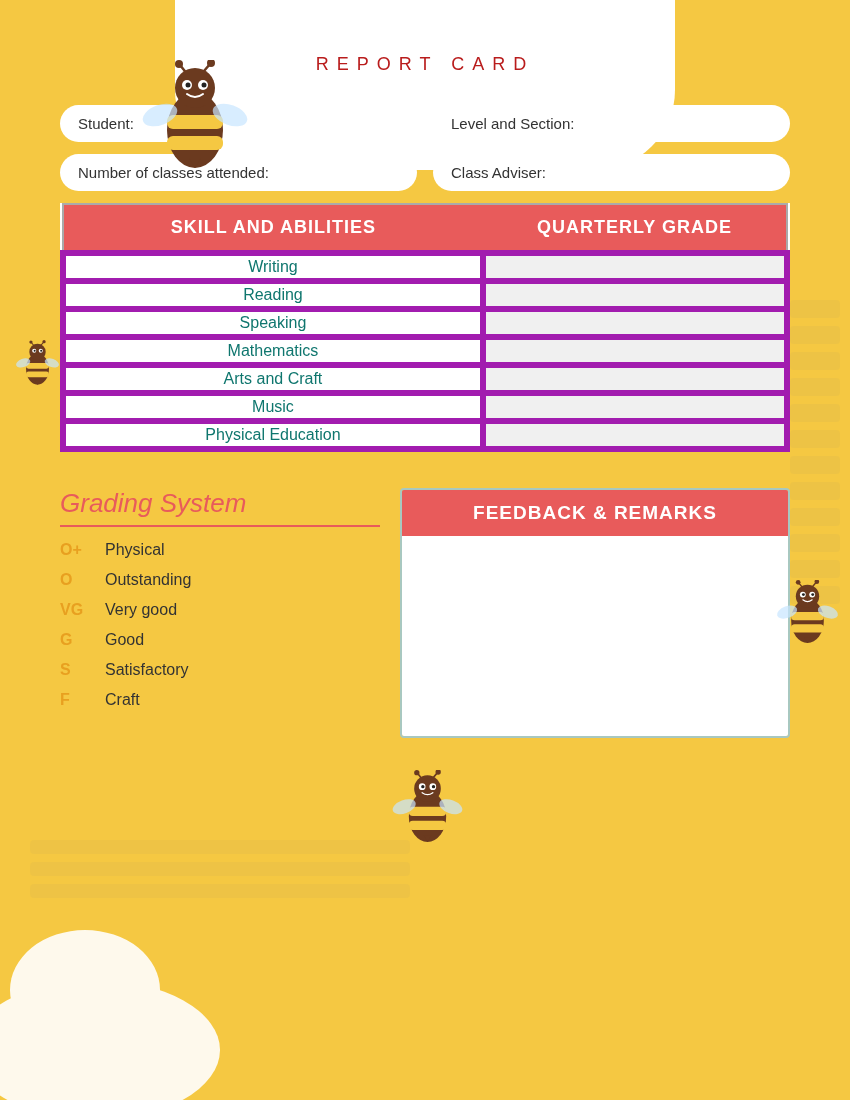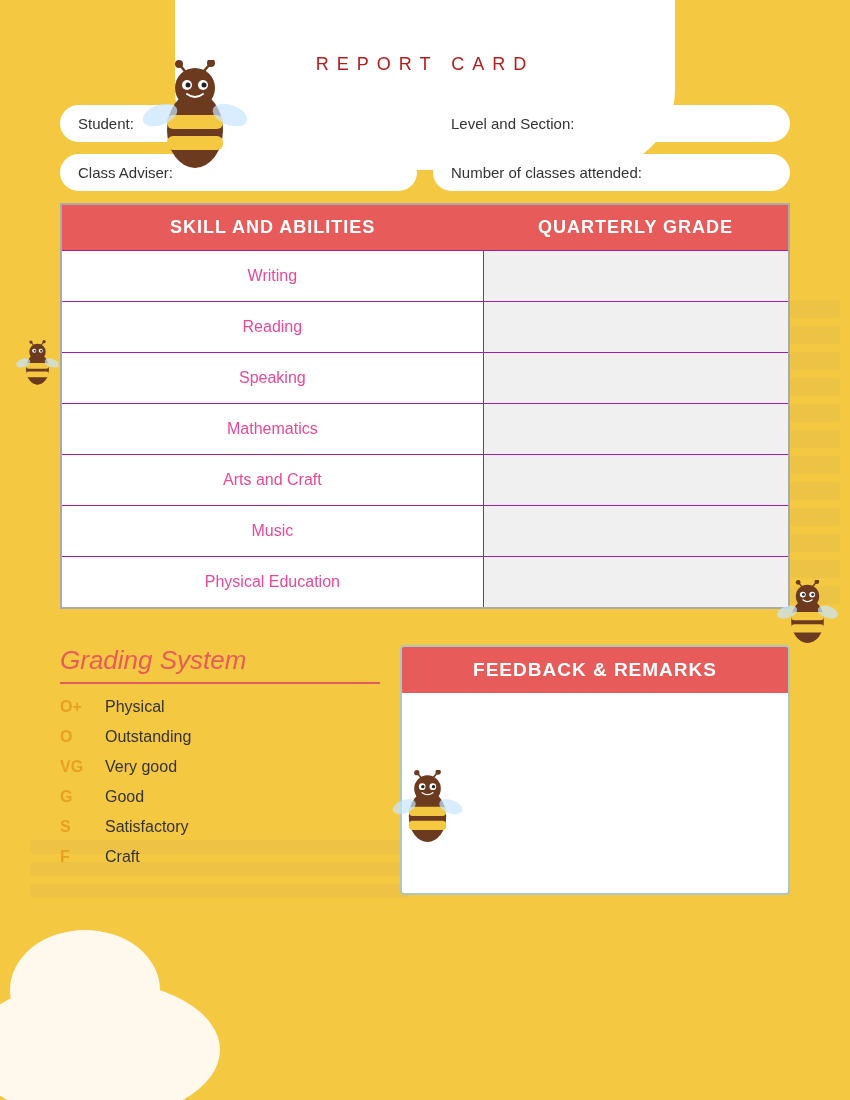--- a/index.html
+++ b/index.html
@@ -199,24 +199,24 @@
     }
 
     .grade-table thead tr th:first-child {
       width: 58%;
     }
     .grade-table thead tr th:last-child {
       width: 42%;
     }
 
     .grade-table tbody tr td {
-      border: 1px solid #a21caf;
-      padding: 16px 10px;
+      border: 6px solid #a21caf;
+      padding: 2px 10px;
       font-size: 16px;
-      color: #ec4899;
+      color: #0f766e;
     }
 
     .grade-table tbody tr td:first-child {
       text-align: center;
     }
 
     .grade-table tbody tr td:last-child {
       background: #F0F0F0;
     }
 
@@ -417,22 +417,22 @@
   <div class="title-report-card">REPORT CARD</div>
 </div>
 
 <div class="main-content">
 
   <div class="form-row">
     <div class="form-field">Student:</div>
     <div class="form-field">Level and Section:</div>
   </div>
   <div class="form-row">
+    <div class="form-field">Number of classes attended:</div>
     <div class="form-field">Class Adviser:</div>
-    <div class="form-field">Number of classes attended:</div>
   </div>
 
   <table class="grade-table">
     <thead>
       <tr>
         <th>SKILL AND ABILITIES</th>
         <th>QUARTERLY GRADE</th>
       </tr>
     </thead>
     <tbody id="table-body">

